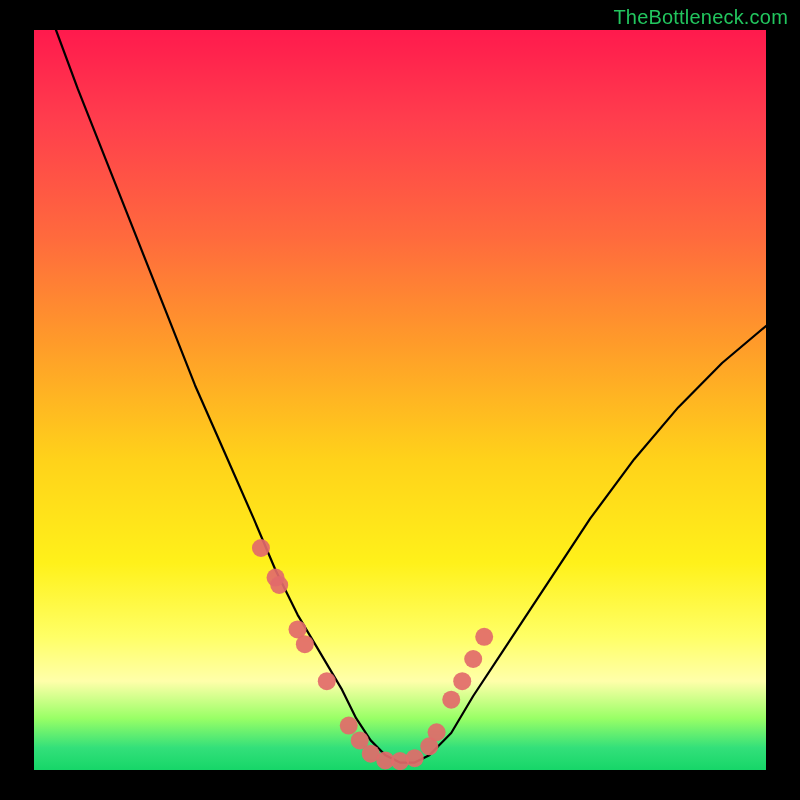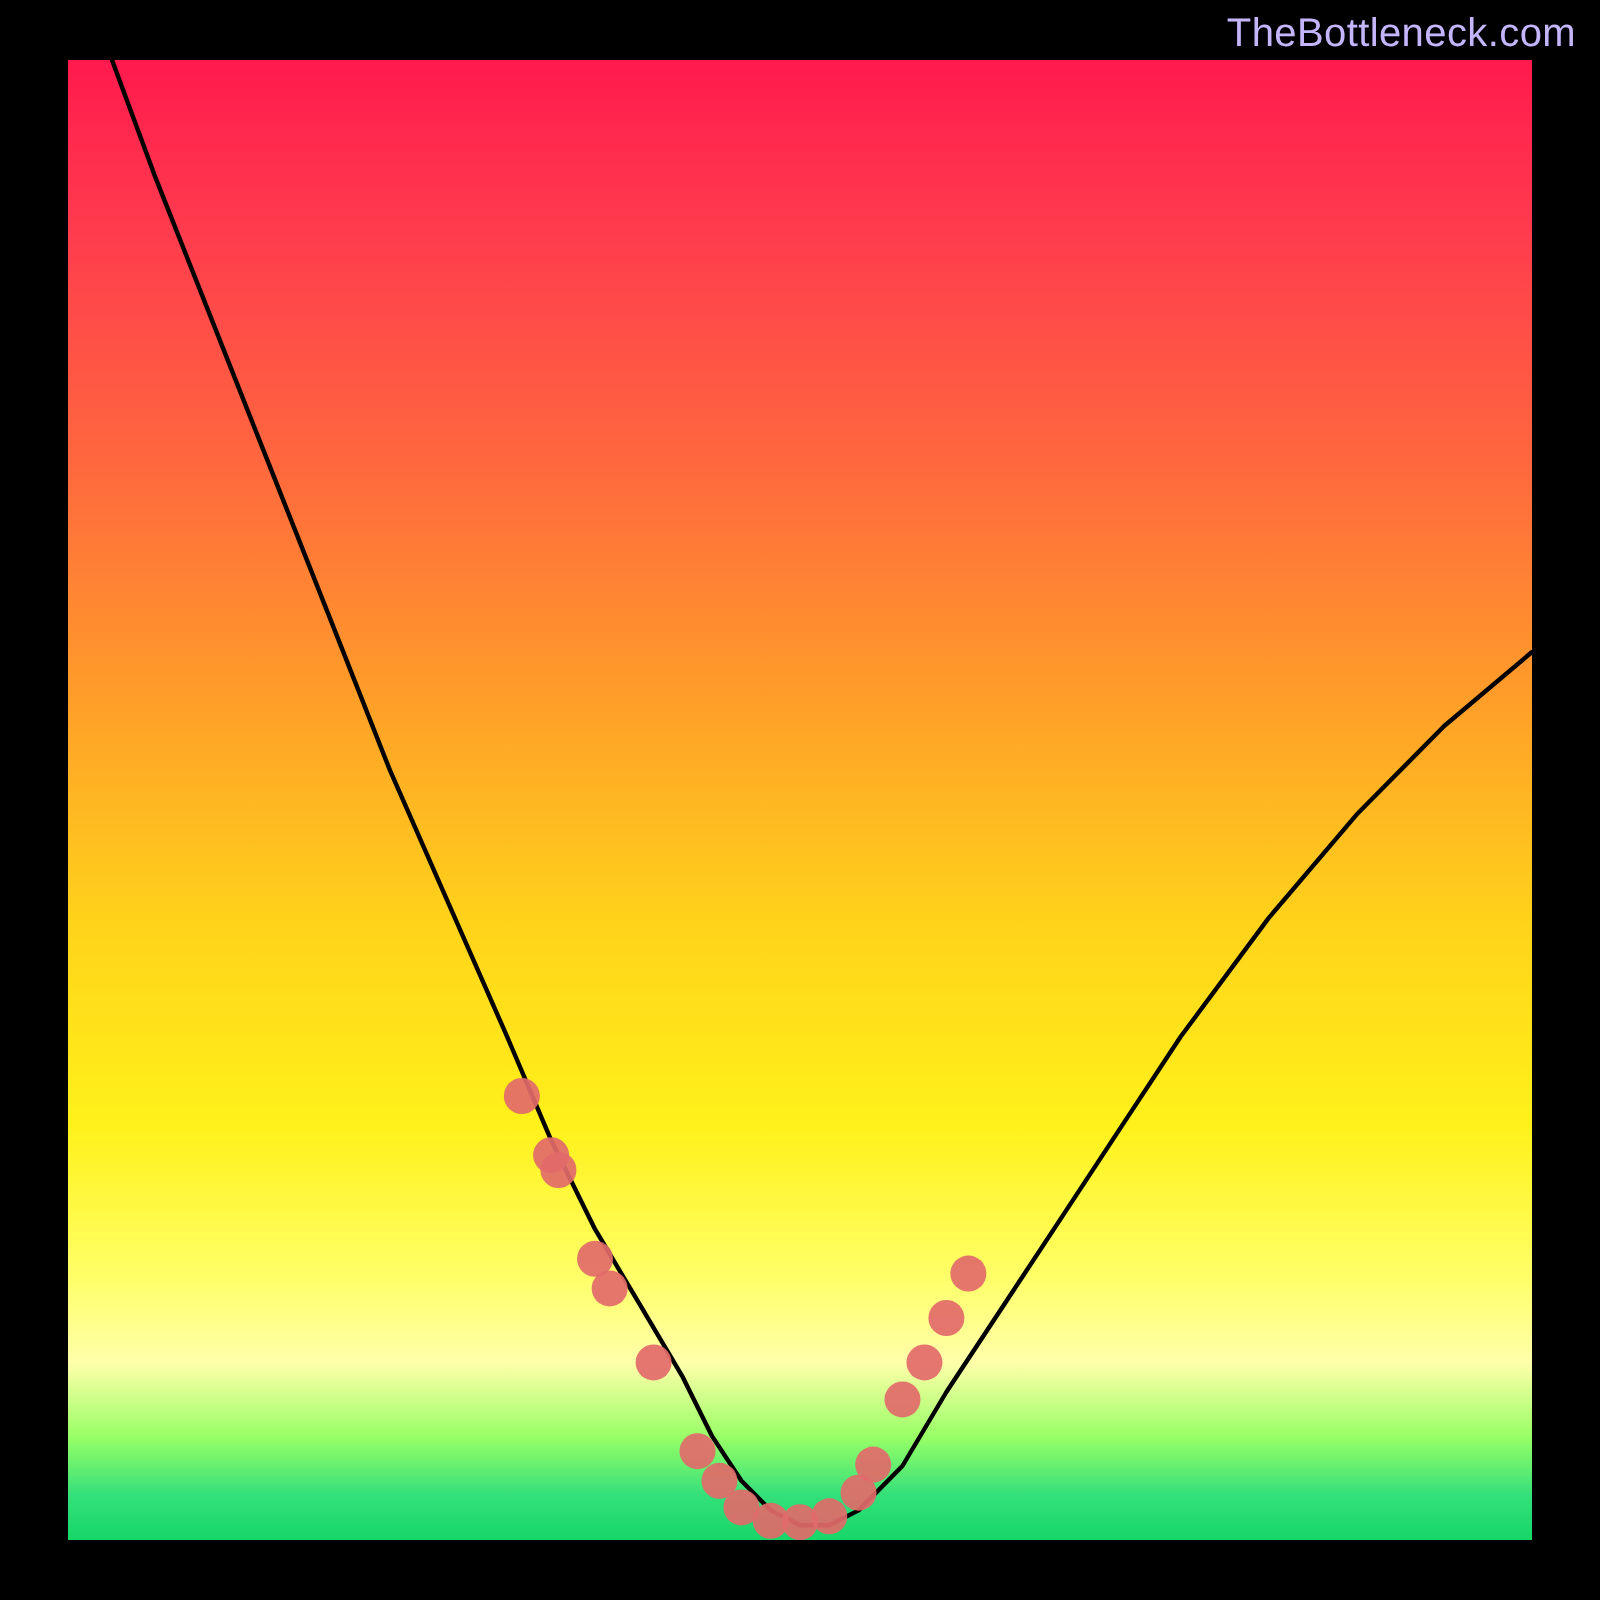--- a/index.html
+++ b/index.html
@@ -29,21 +29,21 @@
       #ffd21a 58%,
       #fff11a 72%,
       #ffff66 82%,
       #ffffaa 88%,
       #99ff66 93%,
       #33e07a 97%,
       #16d668 100%);
   }
   .wm {
     position: absolute;
-    color: #c4b5fd;
+    color: #22c55e;
     font-size: 20px;
     font-weight: 400;
     letter-spacing: 0.2px;
   }
   svg.curve {
     position: absolute;
     left: 0;
     top: 0;
   }
 </style>

